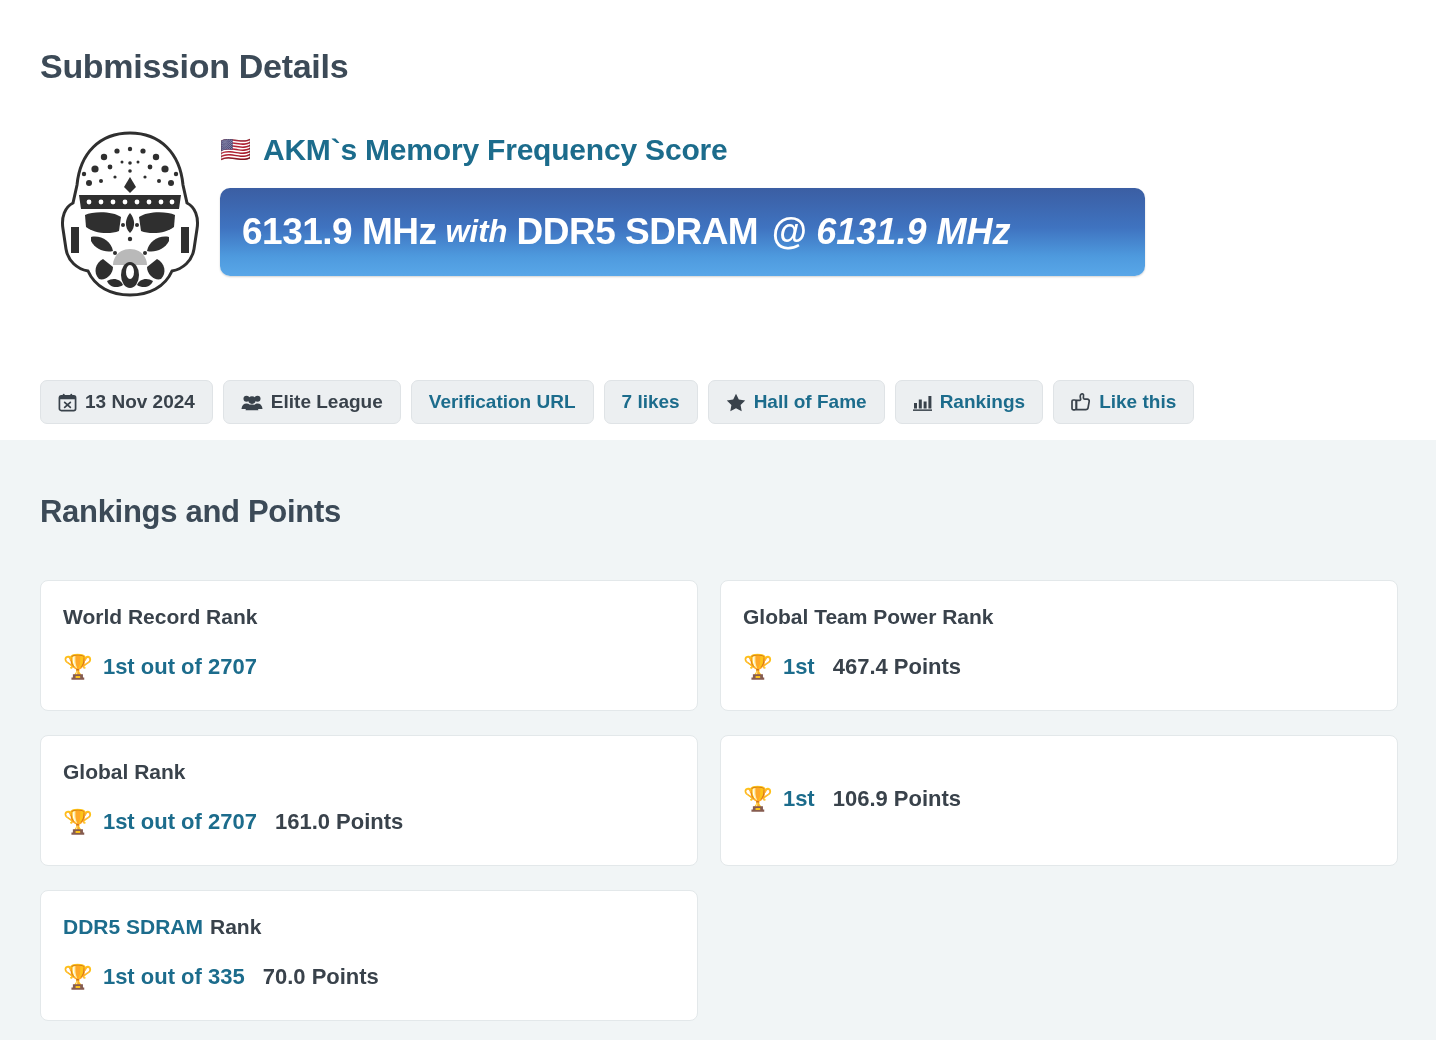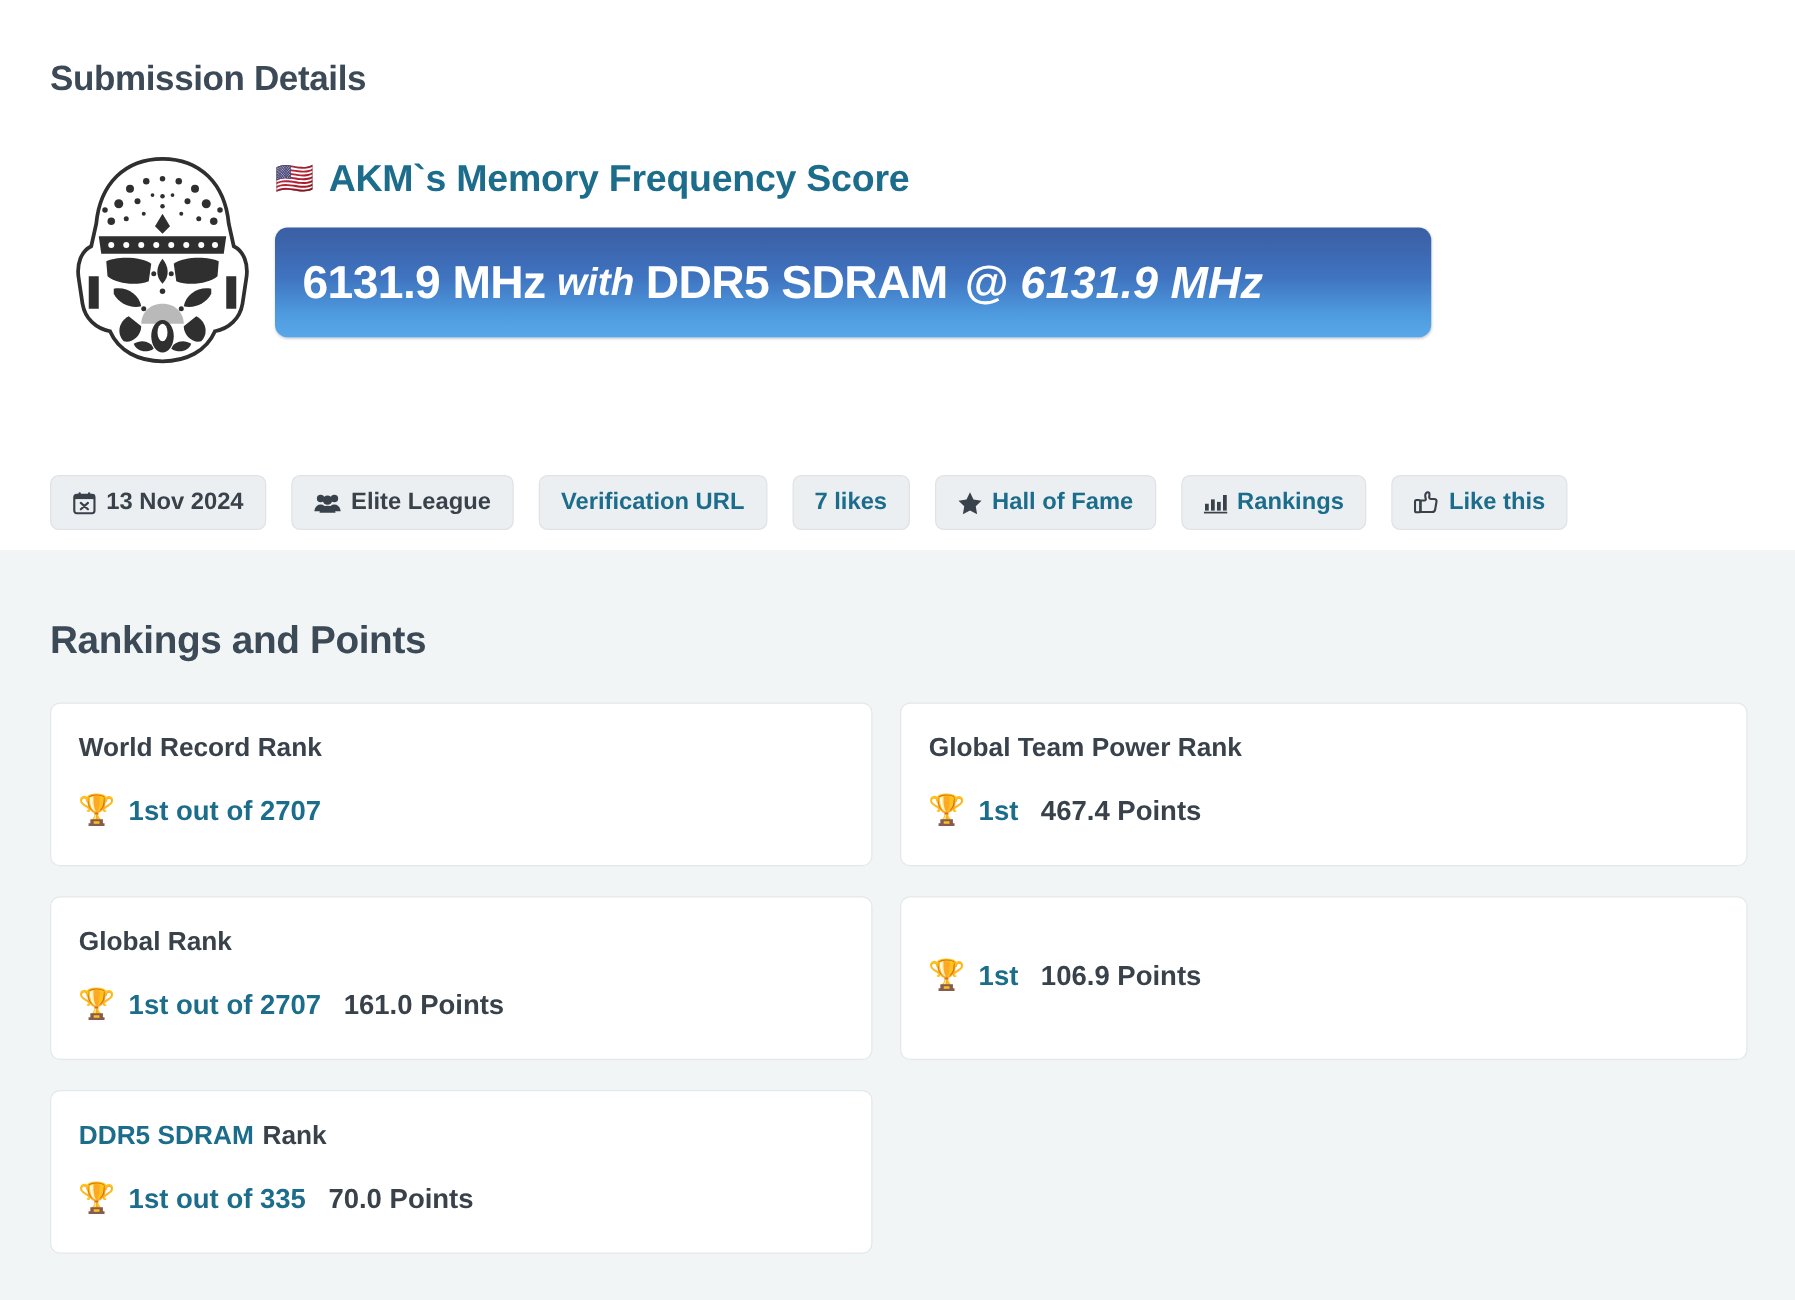--- a/index.html
+++ b/index.html
@@ -14,21 +14,21 @@
 
   
   .top-section {
     background: #ffffff;
     padding: 0 40px;
     height: 440px;
     position: relative;
   }
 
   .page-title {
-    font-size: 28px;
+    font-size: 34px;
     font-weight: bold;
     color: #3c4a57;
     letter-spacing: -0.3px;
     padding-top: 48px;
     line-height: 1.1;
   }
 
   .submission-row {
     display: flex;
     align-items: flex-start;
@@ -103,21 +103,21 @@
   .score-at {
     font-size: 36px;
     font-weight: bold;
     font-style: italic;
     margin-left: 13px;
   }
 
   
   .pill-row {
     display: flex;
-    gap: 20px;
+    gap: 10px;
     position: absolute;
     left: 40px;
     bottom: 16px;
   }
   .pill {
     background: #eceff1;
     border: 1px solid #dfe3e6;
     border-radius: 7px;
     height: 44px;
     display: flex;
@@ -148,21 +148,21 @@
 
   .section-title {
     font-size: 31px;
     font-weight: bold;
     color: #3c4a57;
     letter-spacing: -0.3px;
     padding-top: 54px;
   }
 
   .cards-grid {
-    margin-top: 32px;
+    margin-top: 50px;
     display: grid;
     grid-template-columns: 658px 678px;
     column-gap: 22px;
     row-gap: 24px;
     align-content: start;
   }
 
   .rank-card {
     background: #ffffff;
     border: 1px solid #e3e8ea;

